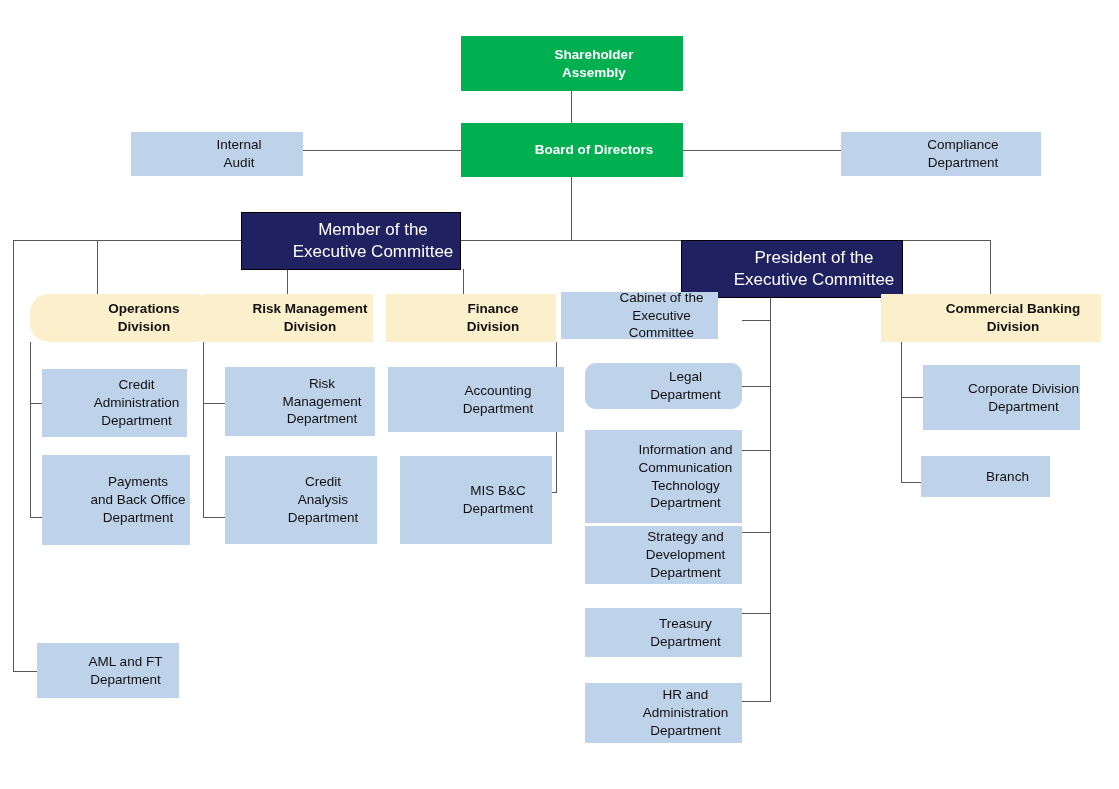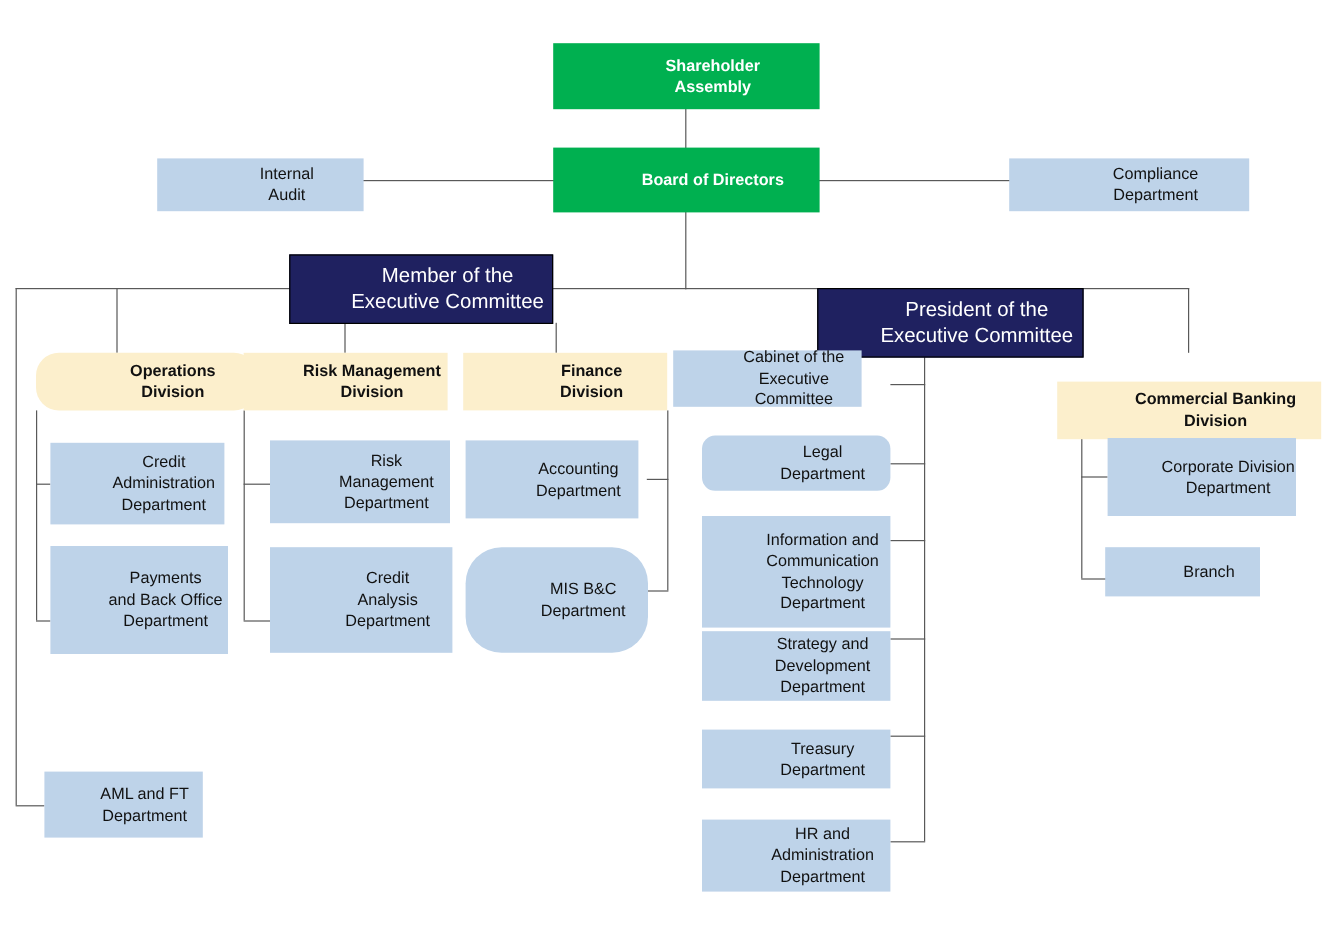--- a/index.html
+++ b/index.html
@@ -139,46 +139,46 @@
 
   <div class="node cream" style="left:30px; top:294px; width:184px; height:48px;border-radius:19px;">Operations
 Division</div>
 
   <div class="node cream" style="left:203px; top:294px; width:170px; height:48px;">Risk Management
 Division</div>
 
   <div class="node cream" style="left:386px; top:294px; width:170px; height:48px;">Finance
 Division</div>
 
-  <div class="node cream" style="left:881px; top:294px; width:220px; height:48px;margin-top:24px;">Commercial Banking
+  <div class="node cream" style="left:881px; top:294px; width:220px; height:48px;">Commercial Banking
 Division</div>
 
   <div class="node blue" style="left:42px; top:369px; width:145px; height:68px;">Credit
 Administration
 Department</div>
 
   <div class="node blue" style="left:42px; top:455px; width:148px; height:90px;">Payments
 and Back Office
 Department</div>
 
-  <div class="node blue leftish" style="left:37px; top:643px; width:132px; height:55px;padding-left:35px;">AML and FT
+  <div class="node blue leftish" style="left:37px; top:643px; width:142px; height:55px;padding-left:35px;">AML and FT
 Department</div>
 
   <div class="node blue" style="left:225px; top:367px; width:150px; height:69px;">Risk
 Management
 Department</div>
 
   <div class="node blue" style="left:225px; top:456px; width:152px; height:88px;">Credit
 Analysis
 Department</div>
 
-  <div class="node blue" style="left:388px; top:367px; width:144px; height:65px;">Accounting
-Department</div>
-
-  <div class="node blue" style="left:388px; top:456px; width:152px; height:88px;border-radius:30px;">MIS B&amp;C
+  <div class="node blue" style="left:388px; top:367px; width:176px; height:65px;">Accounting
+Department</div>
+
+  <div class="node blue" style="left:400px; top:456px; width:152px; height:88px;">MIS B&amp;C
 Department</div>
 
   <div class="node blue" style="left:561px; top:292px; width:157px; height:47px;">Cabinet of the
 Executive Committee</div>
 
   <div class="node blue" style="left:585px; top:363px; width:157px; height:46px;border-radius:11px;">Legal
 Department</div>
 
   <div class="node blue" style="left:585px; top:430px; width:157px; height:93px;">Information and
 Communication

